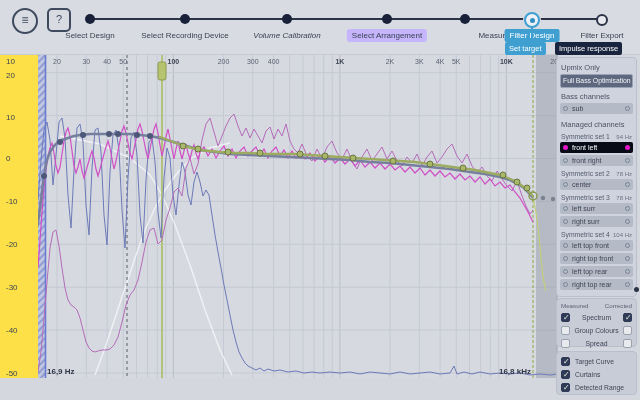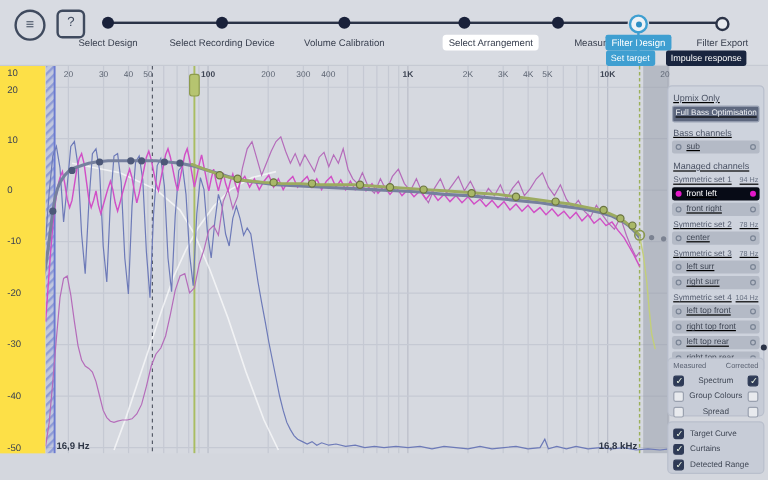--- a/index.html
+++ b/index.html
@@ -22,38 +22,38 @@
   #step-line{position:absolute;left:90px;top:18px;width:512px;height:2px;background:#2b3347;}
   .step-dot{position:absolute;top:14px;width:10px;height:10px;border-radius:50%;
             background:#19213a;cursor:pointer;}
   .step-dot.empty{background:#e8eaef;border:2px solid #2b3347;width:8px;height:8px;top:14px;}
   .step-dot.current{width:12px;height:12px;top:12px;background:#eef2f6;
             border:2.5px solid #3f9fd1;box-shadow:0 0 0 1px #d8dbe2;}
   .step-dot.current::after{content:"";position:absolute;left:3.5px;top:3.5px;width:5px;height:5px;
             border-radius:50%;background:#2f8fc4;}
   .step-label{position:absolute;top:29px;transform:translateX(-50%);font-size:8px;
             color:#3a4150;white-space:nowrap;padding:2px 5px;cursor:pointer;}
-  .step-label.chip-gray{background:#ffffff;border-radius:3px;margin-left:22px;}
+  .step-label.chip-gray{background:#c4b5fd;border-radius:3px;}
   .step-label.chip-blue{background:#3f9fd1;color:#ffffff;border-radius:2px;}
   #chip-connector{position:absolute;left:531px;top:26px;width:2px;height:18px;background:#3f9fd1;}
   .tab{position:absolute;top:42px;height:13px;font-size:7.5px;color:#fff;text-align:center;
        line-height:13px;border-radius:2px;cursor:pointer;white-space:nowrap;padding:0 4px;}
   #tab-set-target{left:505px;background:#3f9fd1;}
   #tab-impulse{left:555px;background:#19253f;}
 
   
   #y-axis{position:absolute;left:0;top:55px;width:38px;height:323px;background:#fde047;}
   .db-label{position:absolute;left:6px;font-size:8px;color:#3c4352;transform:translateY(-50%);}
   #plot{position:absolute;left:38px;top:55px;width:520px;height:323px;background:#d6d9e0;}
   #below-chart{position:absolute;left:0;top:378px;width:558px;height:22px;background:#d4d7de;}
 
   
   #sidebar{position:absolute;left:552px;top:55px;width:88px;height:345px;}
-  #main-panel{position:absolute;left:4px;top:16px;width:81px;height:240px;background:#ced3dd;
-       border:1px solid #b9bfcc;border-radius:4px;padding:3px 3px;box-sizing:border-box;text-decoration:underline;}
+  #main-panel{position:absolute;left:4px;top:2px;width:81px;height:240px;background:#ced3dd;
+       border:1px solid #b9bfcc;border-radius:4px;padding:3px 3px;box-sizing:border-box;}
   .side-label{font-size:7.5px;color:#4a5264;margin:2px 1px 2px 1px;}
   #fbo-btn{height:12px;background:#5d677e;border:1px solid #9aa3b5;border-radius:2px;
        color:#f2f4f7;font-size:6.8px;line-height:12px;padding:0 2px;white-space:nowrap;
        overflow:hidden;cursor:pointer;margin-bottom:4px;}
   .pill{height:11px;background:#b4bac6;border-radius:2px;margin:2px 0;display:flex;
        align-items:center;font-size:7px;color:#3f4654;cursor:pointer;padding:0 3px;}
   .pill .ring{width:5px;height:5px;border-radius:50%;border:1px solid #7a8495;box-sizing:border-box;}
   .pill .lbl{flex:1;text-align:left;padding-left:4px;}
   .pill.selected{background:#070b16;color:#ffffff;}
   .pill.selected .ring{border:none;background:#e318c8;}
@@ -83,21 +83,21 @@
   <div id="header">
     <div id="menu-btn">≡</div>
     <div id="help-btn">?</div>
     <div id="step-line"></div>
     <div id="steps">
         <div class="step-dot" style="left: 85px;"></div>
         <div class="step-label" style="left: 90px;">Select Design</div>
         <div class="step-dot" style="left: 180px;"></div>
         <div class="step-label" style="left: 185px;">Select Recording Device</div>
         <div class="step-dot" style="left: 282px;"></div>
-        <div class="step-label" style="left: 287px;">Volume Calibration</div>
+        <div class="step-label" style="left: 287px; font-style: italic;">Volume Calibration</div>
         <div class="step-dot" style="left: 382px;"></div>
         <div class="step-label chip-gray" style="left: 387px;">Select Arrangement</div>
         <div class="step-dot" style="left: 460px;"></div>
         <div class="step-label" style="left: 482px; margin-left: 12px;">Measure</div>
         <div class="step-dot current" style="left: 524px;"></div>
         <div class="step-label chip-blue" style="left: 532px;">Filter Design</div>
         <div class="step-dot empty" style="left: 596px;"></div>
         <div class="step-label" style="left: 602px;">Filter Export</div>
       </div>
     <div id="chip-connector"></div>

